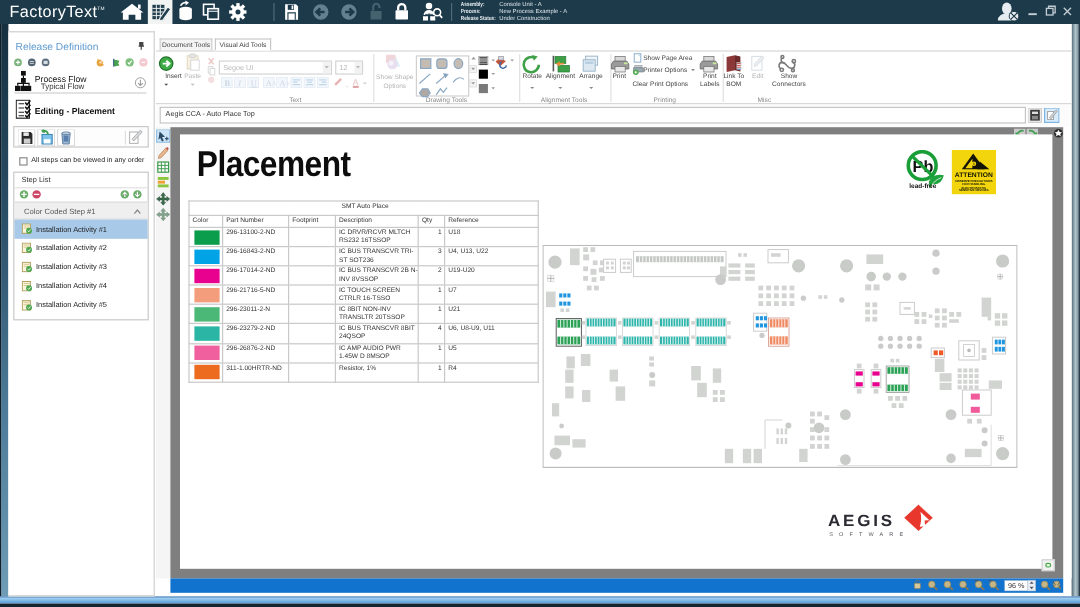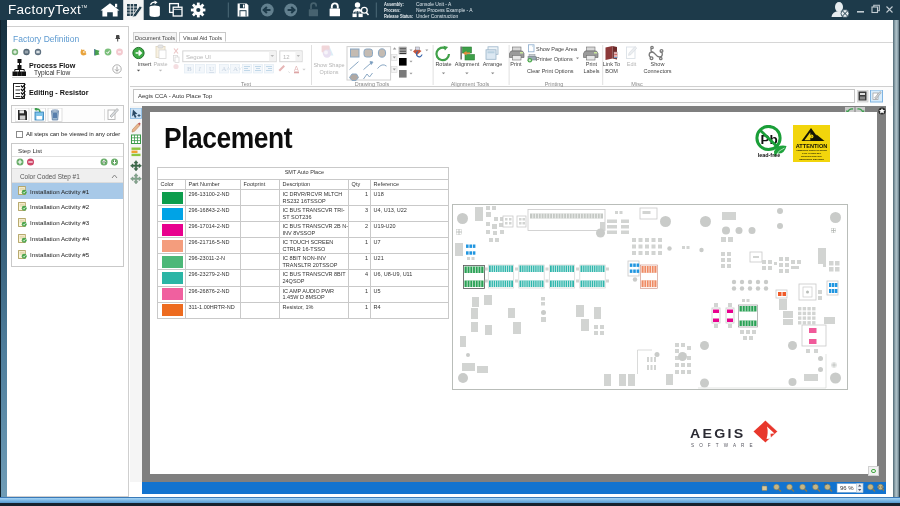--- a/index.html
+++ b/index.html
@@ -154,21 +154,21 @@
         <path d="M45.8 7 v-1.8 h5.5 v5.5 h-1.8"></path>
       </g>
       <path d="M58.5 6.5 l6 6 m0 -6 l-6 6" stroke="#c2ccd2" stroke-width="1.1"></path>
     </svg>
   </div>
   <div id="bleft"></div>
   <div id="bright"></div>
   <div id="bbottom"></div>
   <div id="taskbar"></div>
   <div id="lpanel">
-    <div class="abs" style="left:6px;top:7px;font-size:8.5px;color:#5d9ad0;">Factory Definition</div>
+    <div class="abs" style="left:6px;top:7px;font-size:8.5px;color:#5d9ad0;">Release Definition</div>
     <svg class="abs" style="left:107px;top:8px" width="7" height="7" viewBox="0 0 7 7">
       <path d="M2.5 0.5 h2.5 v3 h-2.5 z M1.5 3.5 h4.5 M3.7 3.5 v3" stroke="#444" stroke-width="1" fill="#444"></path>
     </svg>
     <svg class="abs" style="left:4px;top:20.5px" width="114" height="8" viewBox="0 0 114 8">
       <circle cx="4" cy="4" r="3.2" fill="#79b279"></circle>
       <path d="M2.2 4 h3.6 M4 2.2 v3.6" stroke="#fff" stroke-width="1"></path>
       <circle cx="15.5" cy="4" r="3.2" fill="#526472"></circle>
       <path d="M13.8 3.2 h3.4 M13.8 4.8 h3.4" stroke="#cfd8dd" stroke-width="0.8"></path>
       <circle cx="27" cy="4" r="3.2" fill="#5e7080"></circle>
       <rect x="25.3" y="2.7" width="3.4" height="2.6" fill="#d8dfe3"></rect>
@@ -184,21 +184,21 @@
     <svg class="abs" style="left:5px;top:32px" width="15" height="17" viewBox="0 0 15 17">
       <g fill="#111">
         <rect x="5.5" y="0" width="4" height="4"></rect>
         <rect x="5.5" y="6" width="4" height="4"></rect>
         <rect x="0.5" y="12.5" width="4.5" height="4.5"></rect>
         <rect x="9.5" y="12.5" width="4.5" height="4.5"></rect>
         <rect x="5.2" y="12.5" width="4.5" height="4.5"></rect>
       <path d="M7.5 4 v9 M2.8 12.5 v-2 h9.4 v2" stroke="#111" stroke-width="1" fill="none"></path>
       </g>
     </svg>
-    <div class="abs" style="left:22px;top:33.5px;font-size:7.2px;font-weight:bold;color:#111;">Process Flow</div>
+    <div class="abs" style="left:22px;top:33.5px;font-size:7.2px;font-weight:normal;color:#111;">Process Flow</div>
     <div class="abs" style="left:27px;top:42px;font-size:6.6px;color:#333;">Typical Flow</div>
     <svg class="abs" style="left:105px;top:36.5px" width="10" height="10" viewBox="0 0 10 10">
       <circle cx="5" cy="5" r="4.2" fill="none" stroke="#9a9a9a" stroke-width="0.8"></circle>
       <path d="M5 2.5 v4.5 M3 5.3 l2 2 2-2" stroke="#9a9a9a" stroke-width="0.9" fill="none"></path>
     </svg>
     <div class="abs" style="left:5px;top:49.5px;width:110px;height:1px;background:#cfcfcf;"></div>
     <svg class="abs" style="left:6px;top:56px" width="14" height="17" viewBox="0 0 14 17">
       <rect x="0.5" y="0.5" width="11" height="15" fill="#fff" stroke="#222" stroke-width="1"></rect>
       <g stroke="#222" stroke-width="0.9">
         <line x1="2.5" y1="3.5" x2="7" y2="3.5"></line>
@@ -206,21 +206,21 @@
         <line x1="2.5" y1="10.5" x2="7" y2="10.5"></line>
         <line x1="2.5" y1="13.5" x2="7" y2="13.5"></line>
       </g>
       <g stroke="#111" stroke-width="1.3" fill="none">
         <path d="M8 2.5 l1.5 1.8 2.8-3.5"></path>
         <path d="M8 6 l1.5 1.8 2.8-3.5"></path>
         <path d="M8 9.5 l1.5 1.8 2.8-3.5"></path>
         <path d="M8 13 l1.5 1.8 2.8-3.5"></path>
       </g>
     </svg>
-    <div class="abs" style="left:22px;top:61px;font-size:7.2px;font-weight:bold;color:#111;">Editing - Resistor</div>
+    <div class="abs" style="left:22px;top:61px;font-size:7.2px;font-weight:bold;color:#111;">Editing - Placement</div>
     <div class="abs" style="left:4px;top:78px;width:113px;height:18px;border:1px solid #c9c9c9;background:#fdfdfd;">
       <svg class="abs" style="left:3px;top:1.5px" width="105" height="14" viewBox="0 0 105 14">
         <rect x="0" y="0" width="14" height="13.5" fill="#fff" stroke="#d2d2d2" stroke-width="0.7"></rect>
         <g>
           <path d="M3 2 h7.5 l1.5 1.5 v8.5 h-9 z" fill="#2a2a2a"></path>
           <rect x="4.5" y="2.3" width="4.5" height="3" fill="#e8e8e8"></rect>
           <rect x="4.8" y="7.5" width="5.5" height="4.2" fill="#cfcfcf"></rect>
         </g>
         <rect x="16.5" y="0" width="14" height="13.5" fill="#fff" stroke="#d2d2d2" stroke-width="0.7"></rect>
         <g>

